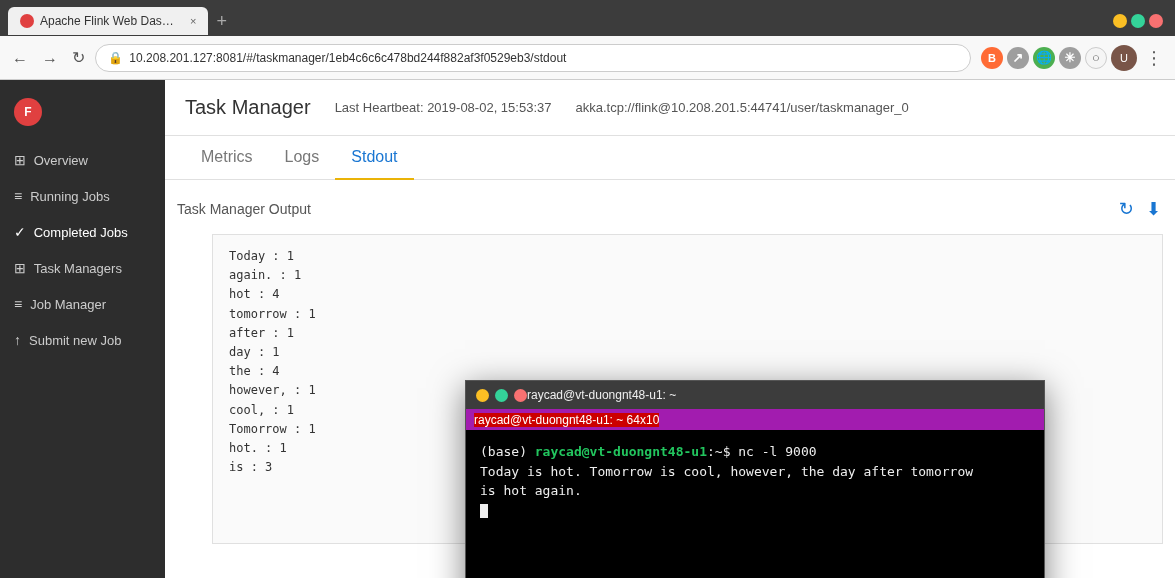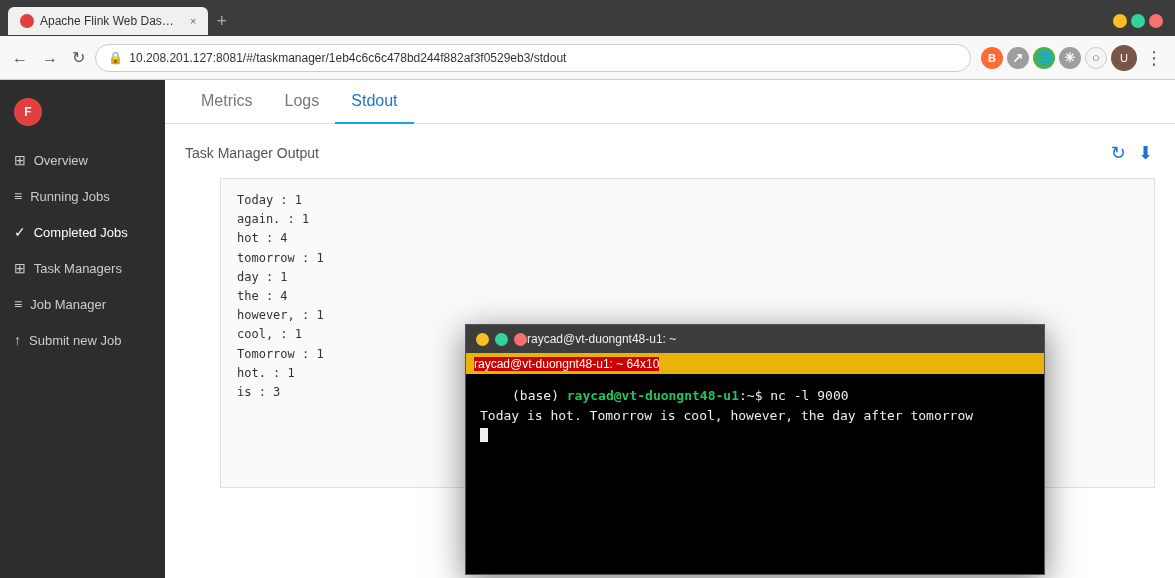--- a/index.html
+++ b/index.html
@@ -47,46 +47,46 @@
 
     
     .tm-header { display: flex; align-items: center; padding: 16px 20px; border-bottom: 1px solid #e0e0e0; background: white; }
     .tm-title { font-size: 20px; font-weight: normal; color: #333; margin-right: 24px; }
     .tm-meta { display: flex; align-items: center; gap: 24px; font-size: 13px; color: #555; }
     .tm-meta span { color: #555; }
 
     
     .tab-nav { display: flex; padding: 0 20px; border-bottom: 1px solid #e0e0e0; background: white; }
     .tab-nav-item { padding: 12px 16px; cursor: pointer; color: #777; font-size: 16px; border-bottom: 2px solid transparent; margin-bottom: -1px; }
-    .tab-nav-item.active { color: #1976d2; border-bottom: 2px solid #0ea5e9; font-weight: 500; }
-
-    
-    .content-area { flex: 1; padding: 16px 20px; background: white; overflow: hidden; position: relative; }
+    .tab-nav-item.active { color: #1976d2; border-bottom: 2px solid #eab308; font-weight: 500; }
+
+    
+    .content-area { flex: 1; padding: 16px 12px; background: white; overflow: hidden; position: relative; }
     .output-header { display: flex; justify-content: space-between; align-items: center; margin-bottom: 12px; }
     .output-title { font-size: 14px; color: #555; }
     .output-actions { display: flex; gap: 8px; }
     .action-btn { background: none; border: none; cursor: pointer; color: #1976d2; font-size: 16px; padding: 2px; }
 
     
     .log-output { background: #fafafa; border: 1px solid #e0e0e0; padding: 12px 16px; font-family: monospace; font-size: 12px; color: #333; line-height: 1.6; height: 310px; overflow-y: auto; margin-left: 35px; }
     .log-output .log-line { color: #333; }
 
     
     .terminal-overlay { position: absolute; top: 200px; left: 300px; width: 580px; background: black; border: 1px solid #555; box-shadow: 0 8px 32px rgba(0,0,0,0.5); z-index: 100; }
     .terminal-titlebar { background: #3c3c3c; display: flex; align-items: center; justify-content: space-between; padding: 4px 10px; height: 28px; }
     .terminal-title-text { color: #eee; font-size: 12px; text-align: left; flex: 1; }
     .terminal-controls { display: flex; gap: 6px; }
     .t-btn { width: 13px; height: 13px; border-radius: 50%; border: none; cursor: pointer; }
     .t-min { background: #fbbf24; }
     .t-max { background: #34d399; }
     .t-close { background: #f87171; }
-    .terminal-tab-bar { background: #eab308; padding: 3px 8px; }
+    .terminal-tab-bar { background: #a21caf; padding: 3px 8px; }
     .terminal-tab { color: white; font-size: 12px; display: inline-block; background: #cc0000; }
     .terminal-body { background: black; padding: 12px 14px; min-height: 200px; font-family: monospace; font-size: 13px; color: #eee; line-height: 1.5; }
-    .terminal-prompt { color: #eee; margin-left: 32px; }
+    .terminal-prompt { color: #eee; }
     .terminal-prompt .user-host { color: #22c55e; font-weight: bold; }
     .terminal-output { color: #eee; }
     .cursor { display: inline-block; width: 8px; height: 14px; background: #eee; vertical-align: text-bottom; animation: blink 1s step-end infinite; }
     @keyframes blink { 0%, 100% { opacity: 1; } 50% { opacity: 0; } }
 
     
     .log-output::-webkit-scrollbar { width: 8px; }
     .log-output::-webkit-scrollbar-track { background: #f0f0f0; }
     .log-output::-webkit-scrollbar-thumb { background: #ccc; border-radius: 4px; }
   </style>
@@ -159,20 +159,30 @@
       <span>Job Manager</span>
     </div>
     <div class="sidebar-item">
       <span class="s-icon">↑</span>
       <span>Submit new Job</span>
     </div>
   </div>
 
   <div class="main-content">
 
+    <div class="tm-header">
+      <span class="tm-title">Task Manager</span>
+      <div class="tm-meta">
+        <span>
+          <span>Last Heartbeat:</span>
+          <span>2019-08-02, 15:53:37</span>
+        </span>
+        <span>akka.tcp://flink@10.208.201.5:44741/user/taskmanager_0</span>
+      </div>
+    </div>
 
     <div class="tab-nav">
       <div class="tab-nav-item">Metrics</div>
       <div class="tab-nav-item">Logs</div>
       <div class="tab-nav-item active">Stdout</div>
     </div>
 
     <div class="content-area">
       <div class="output-header">
         <span class="output-title">Task Manager Output</span>
@@ -180,20 +190,21 @@
           <button class="action-btn" style="font-size:18px; color:#1976d2;">↻</button>
           <button class="action-btn" style="font-size:18px; color:#1976d2;">⬇</button>
         </div>
       </div>
 
       <div class="log-output">
         <div class="log-line">Today : 1</div>
         <div class="log-line">again. : 1</div>
         <div class="log-line">hot : 4</div>
         <div class="log-line">tomorrow : 1</div>
+        <div class="log-line">after : 1</div>
         <div class="log-line">day : 1</div>
         <div class="log-line">the : 4</div>
         <div class="log-line">however, : 1</div>
         <div class="log-line">cool, : 1</div>
         <div class="log-line">Tomorrow : 1</div>
         <div class="log-line">hot. : 1</div>
         <div class="log-line">is : 3</div>
       </div>
 
       <div class="terminal-overlay">
@@ -209,20 +220,23 @@
 
         <div class="terminal-tab-bar">
           <span class="terminal-tab">raycad@vt-duongnt48-u1: ~ 64x10</span>
         </div>
 
         <div class="terminal-body">
           <div class="terminal-prompt">
             <span>(base) </span><span class="user-host">raycad@vt-duongnt48-u1</span><span>:~$</span><span> nc -l 9000</span>
           </div>
           <div class="terminal-output">Today is hot. Tomorrow is cool, however, the day after tomorrow</div>
+          <div class="terminal-output">
+            <span>is hot again.</span>
+          </div>
           <div>
             <span class="cursor"></span>
           </div>
         </div>
       </div>
 
     </div>
   </div>
 </div>
 

